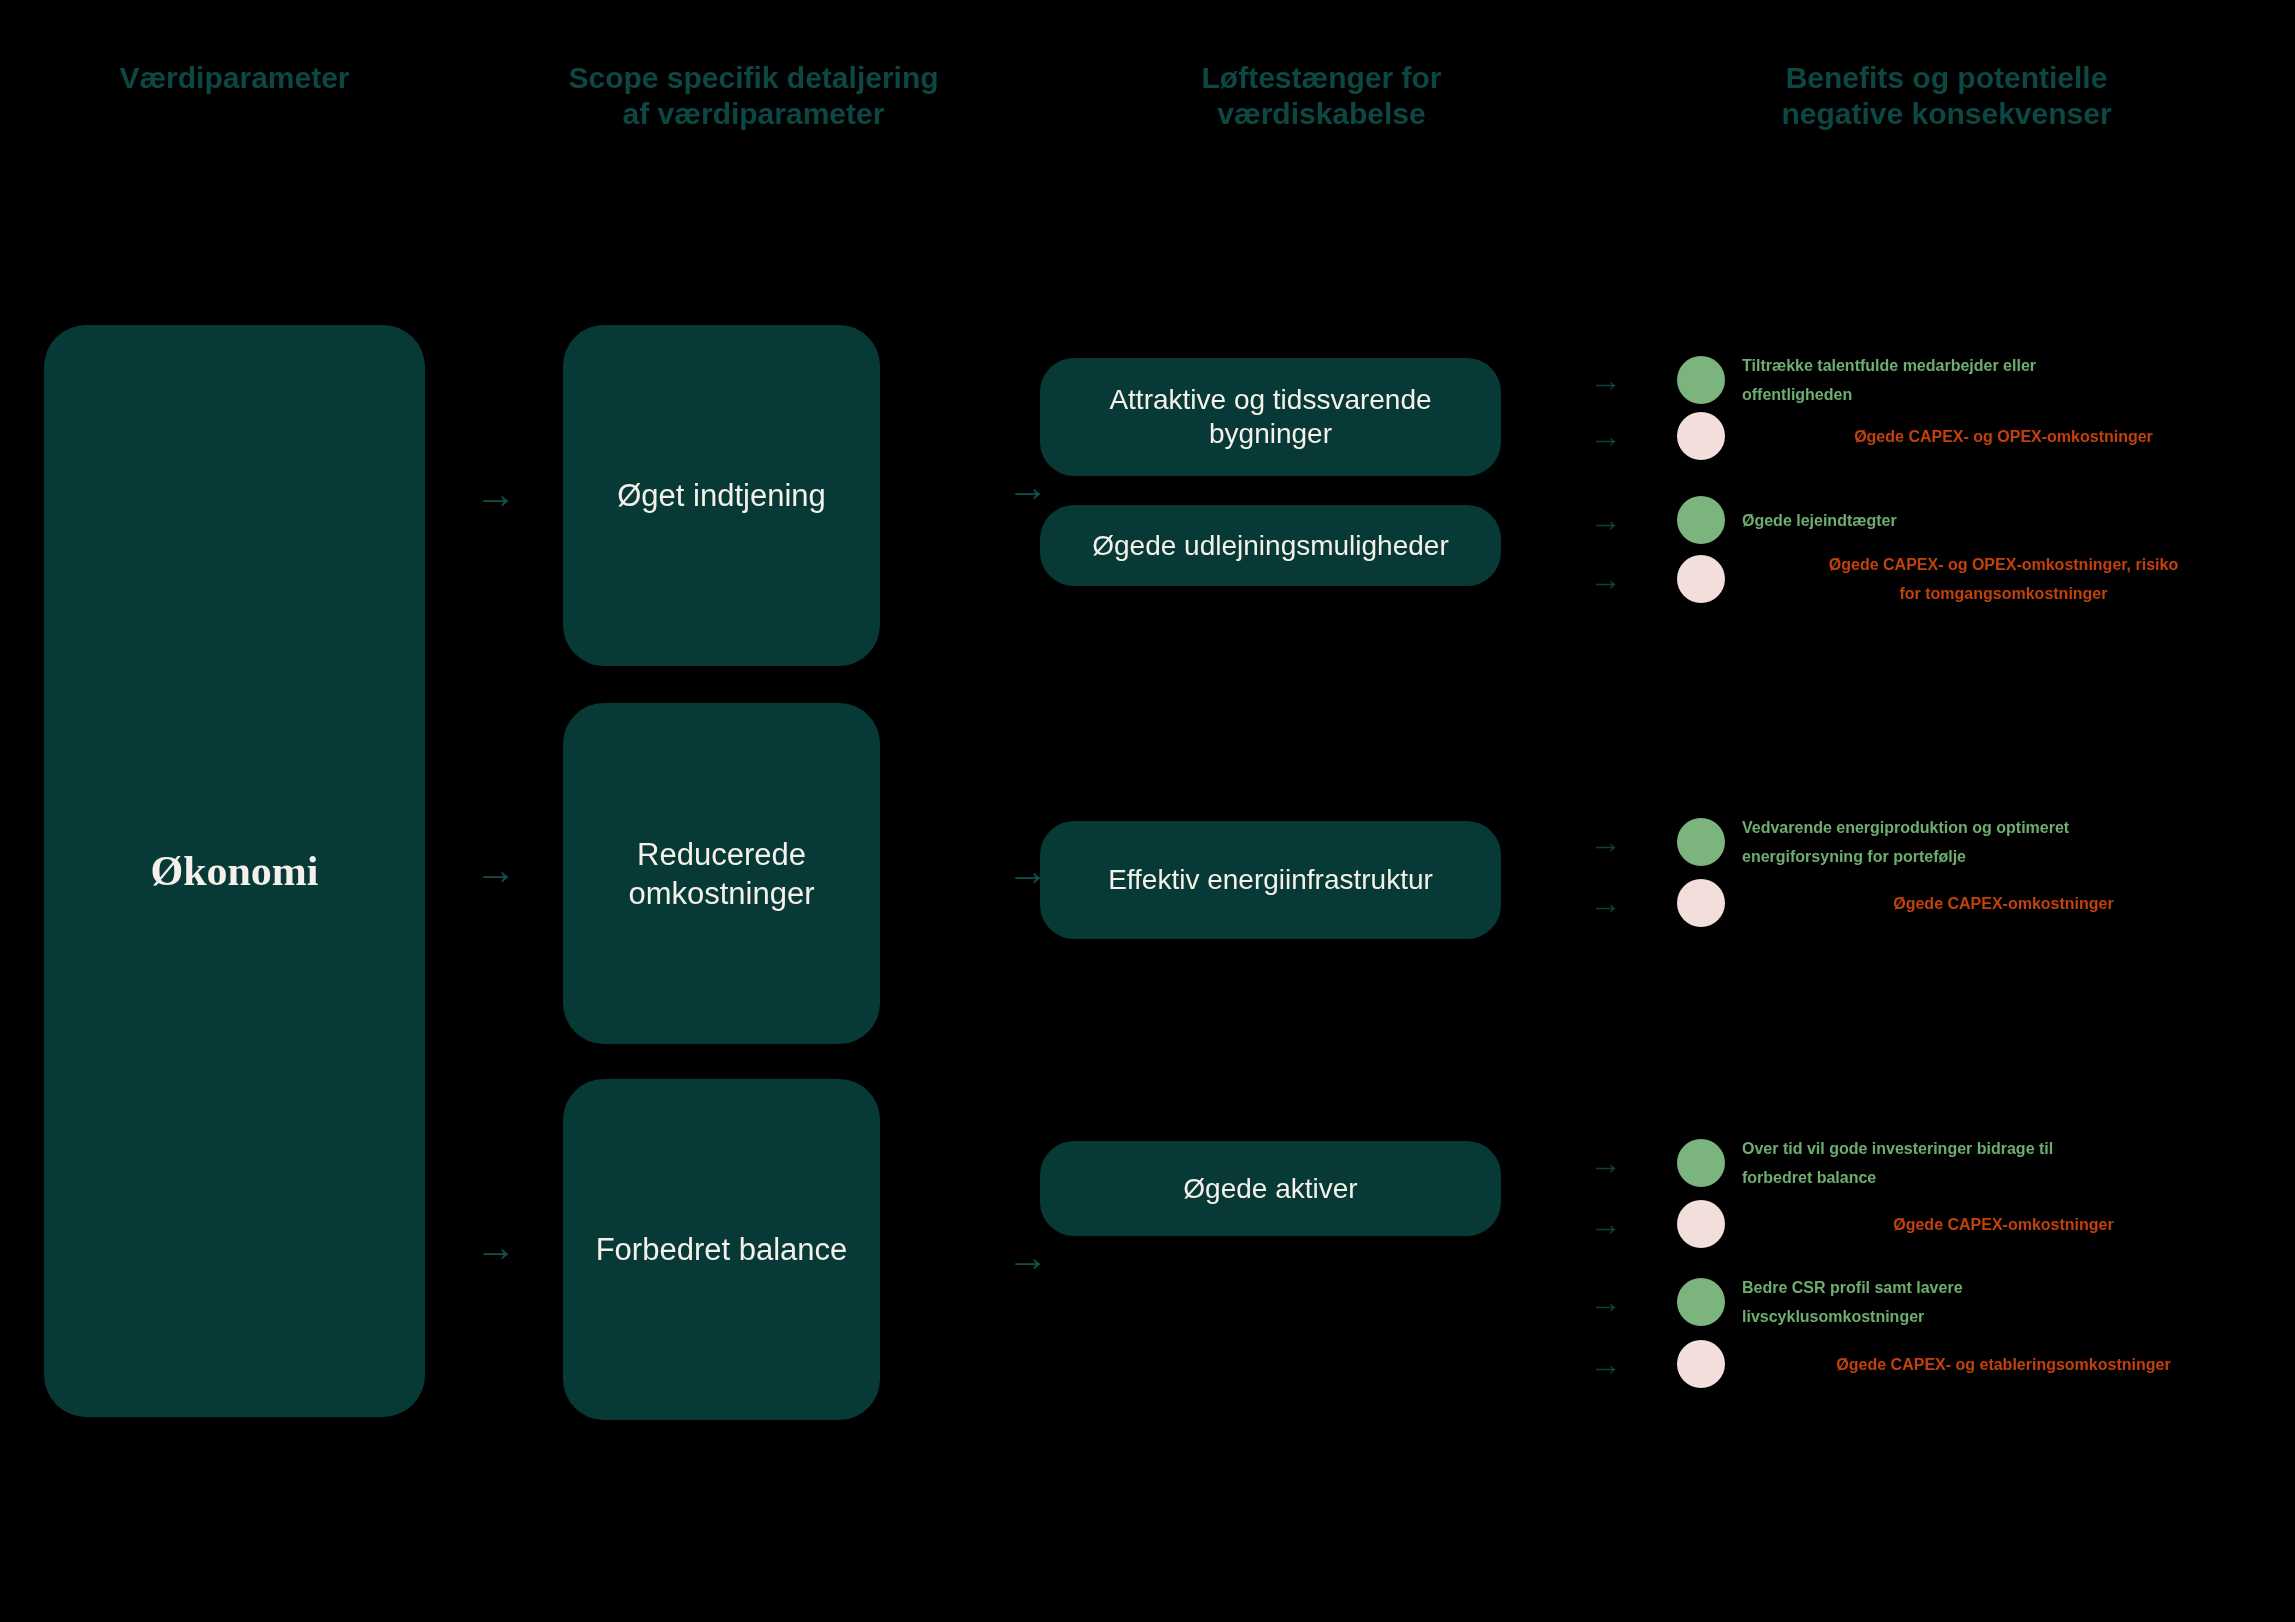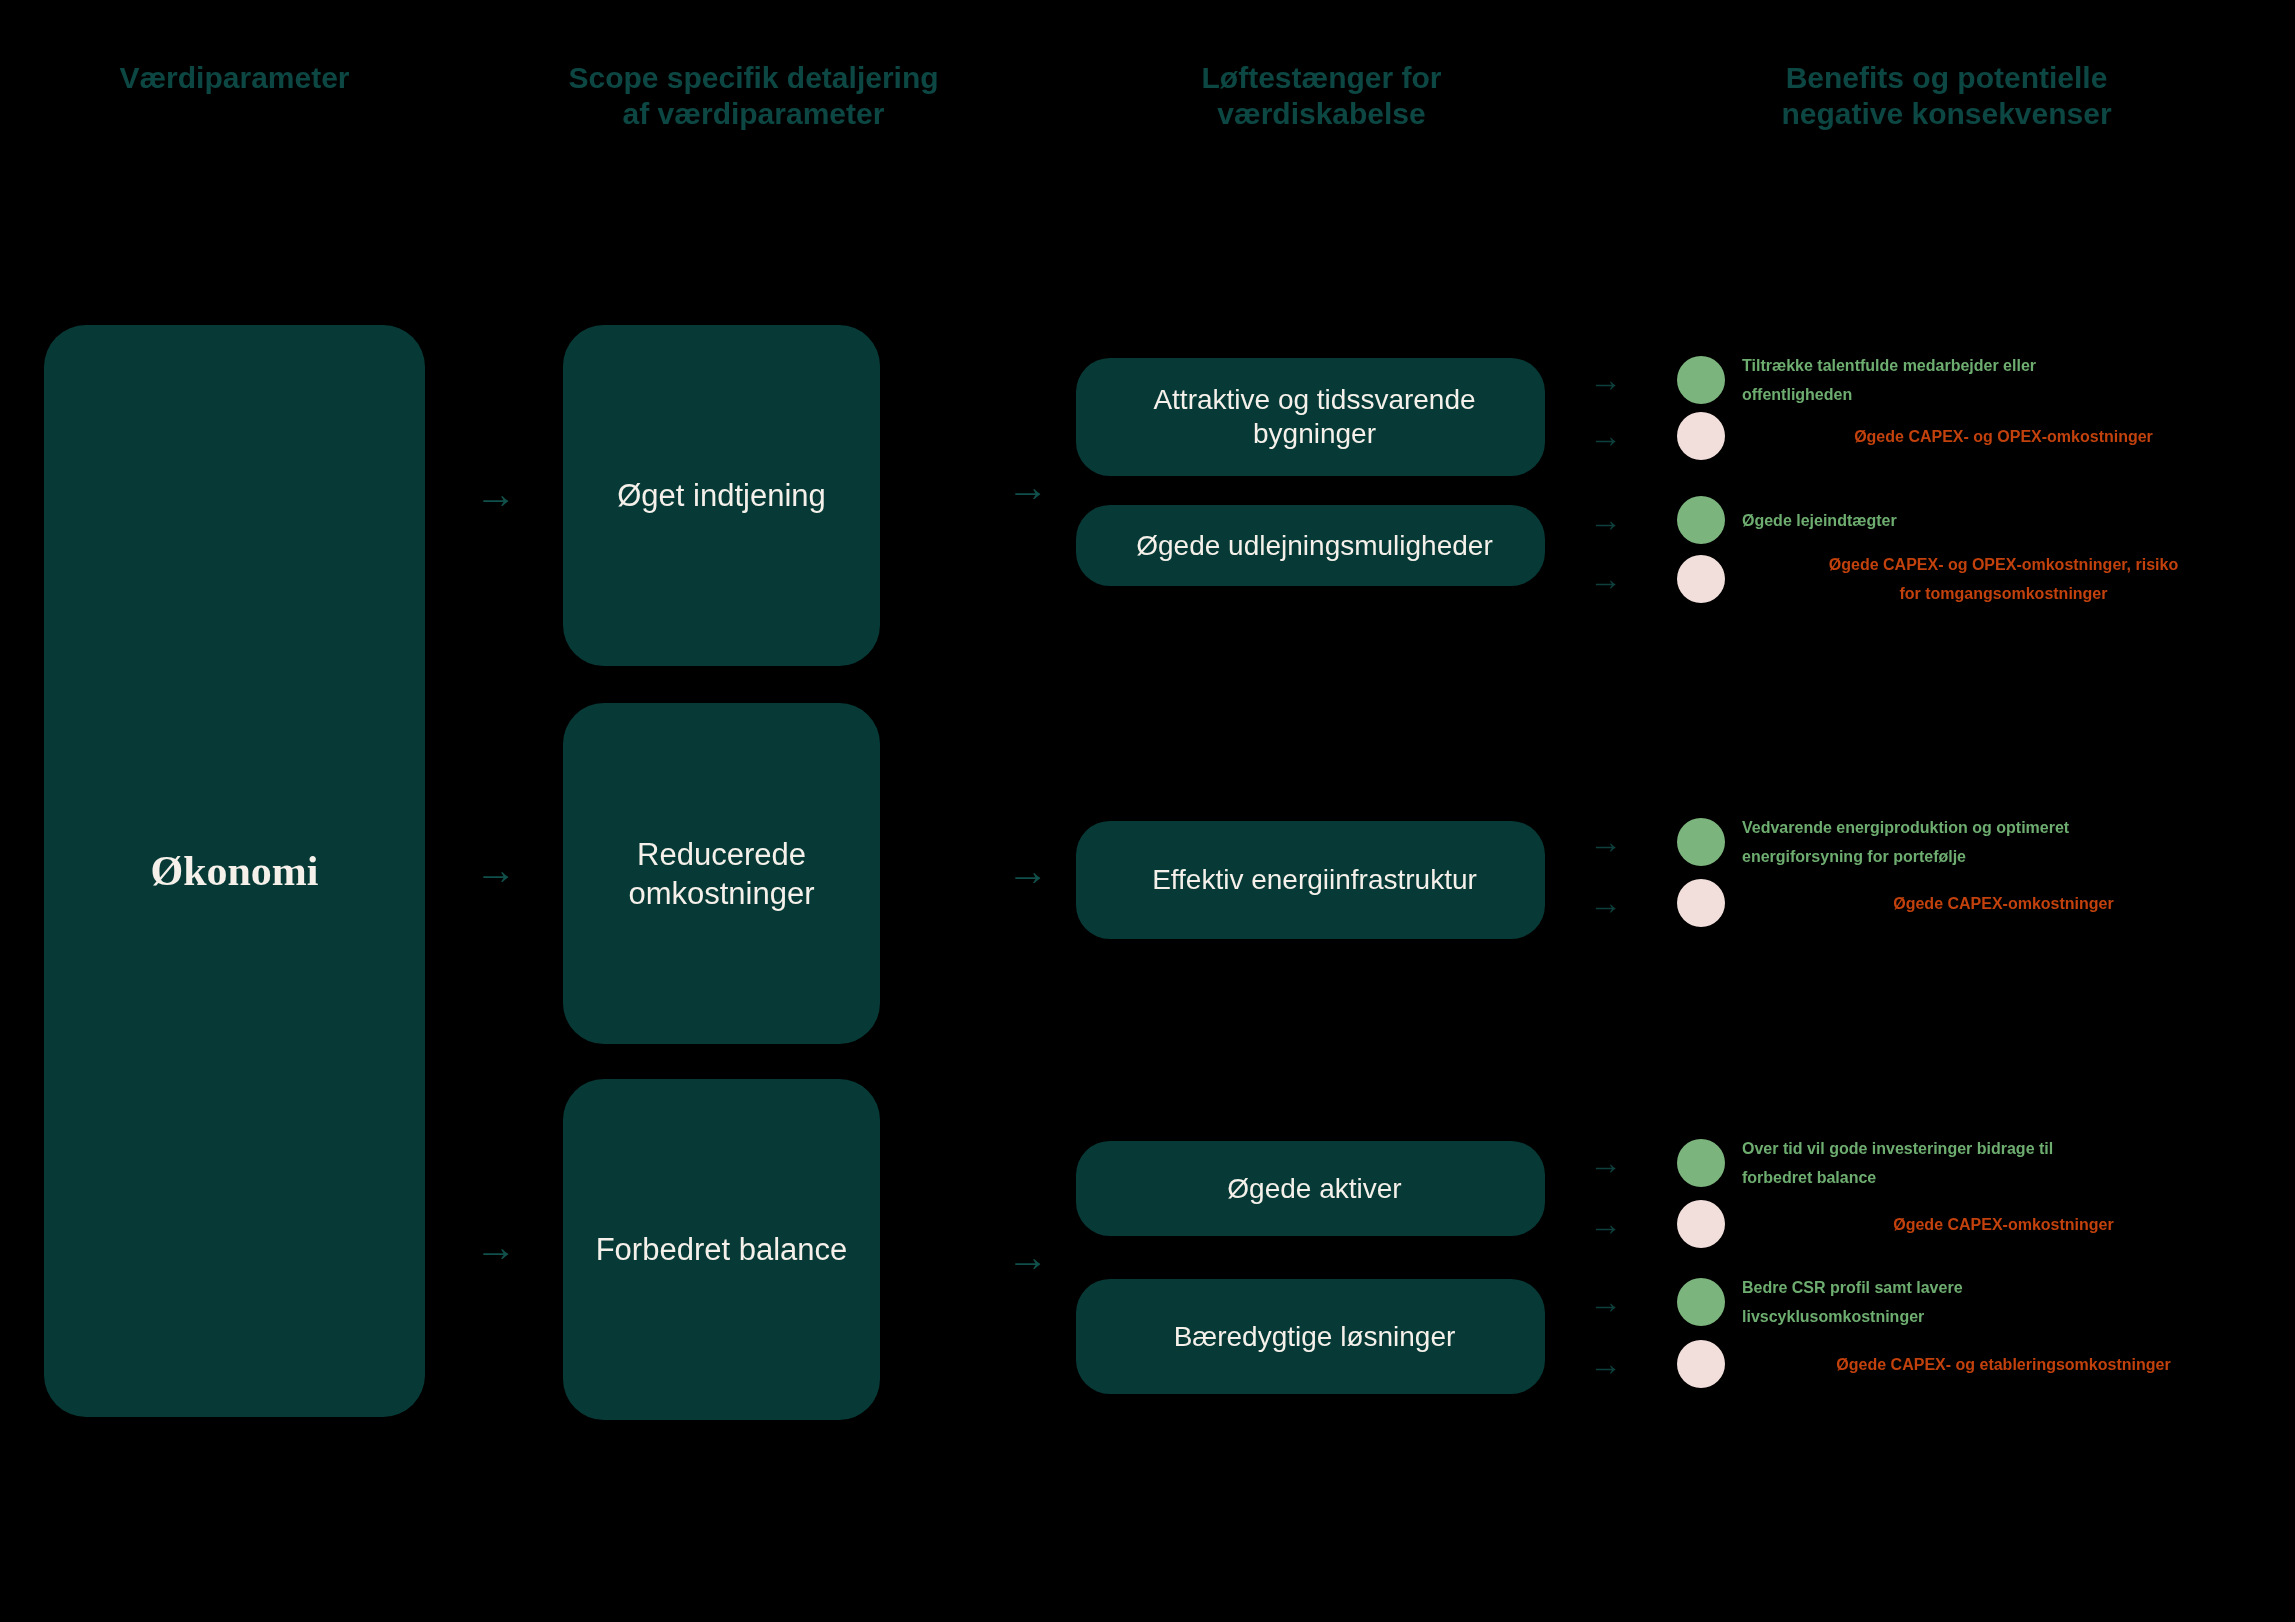--- a/index.html
+++ b/index.html
@@ -42,27 +42,26 @@
   }
   .scope-box {
     left: 563px;
     width: 317px; height: 341px;
     border-radius: 41px;
     font-size: 31px;
     line-height: 39px;
     font-weight: 500;
   }
   .lever-box {
-    left: 1076px;
+    left: 1040px;
     width: 461px;
     border-radius: 34px;
     font-size: 28px;
     line-height: 34px;
     font-weight: 400;
-    padding-left: 8px;
   }
   .arrow-lg {
     position: absolute;
     width: 79px;
     text-align: center;
     transform: translateY(-54%);
     font-size: 42px;
     font-weight: 400;
     color: #11504a;
   }
@@ -140,23 +139,20 @@
   </div>
   <div class="box lever-box" style="top:505px;  height:81px">
     <span>Øgede udlejningsmuligheder</span>
   </div>
   <div class="box lever-box" style="top:821px; height:118px">
     <span>Effektiv energiinfrastruktur</span>
   </div>
   <div class="box lever-box" style="top:1141px; height:95px">
     <span>Øgede aktiver</span>
   </div>
-  <div class="box lever-box" style="top:1279px; height:115px">
-    <span>Bæredygtige løsninger</span>
-  </div>
 
   <div class="brow" style="top:380px">
     <span class="barrow">→</span>
     <span class="dot positive"></span>
     <span class="btext positive">Tiltrække talentfulde medarbejder eller
 offentligheden</span>
   </div>
   <div class="brow" style="top:436px">
     <span class="barrow">→</span>
     <span class="dot negative"></span>

